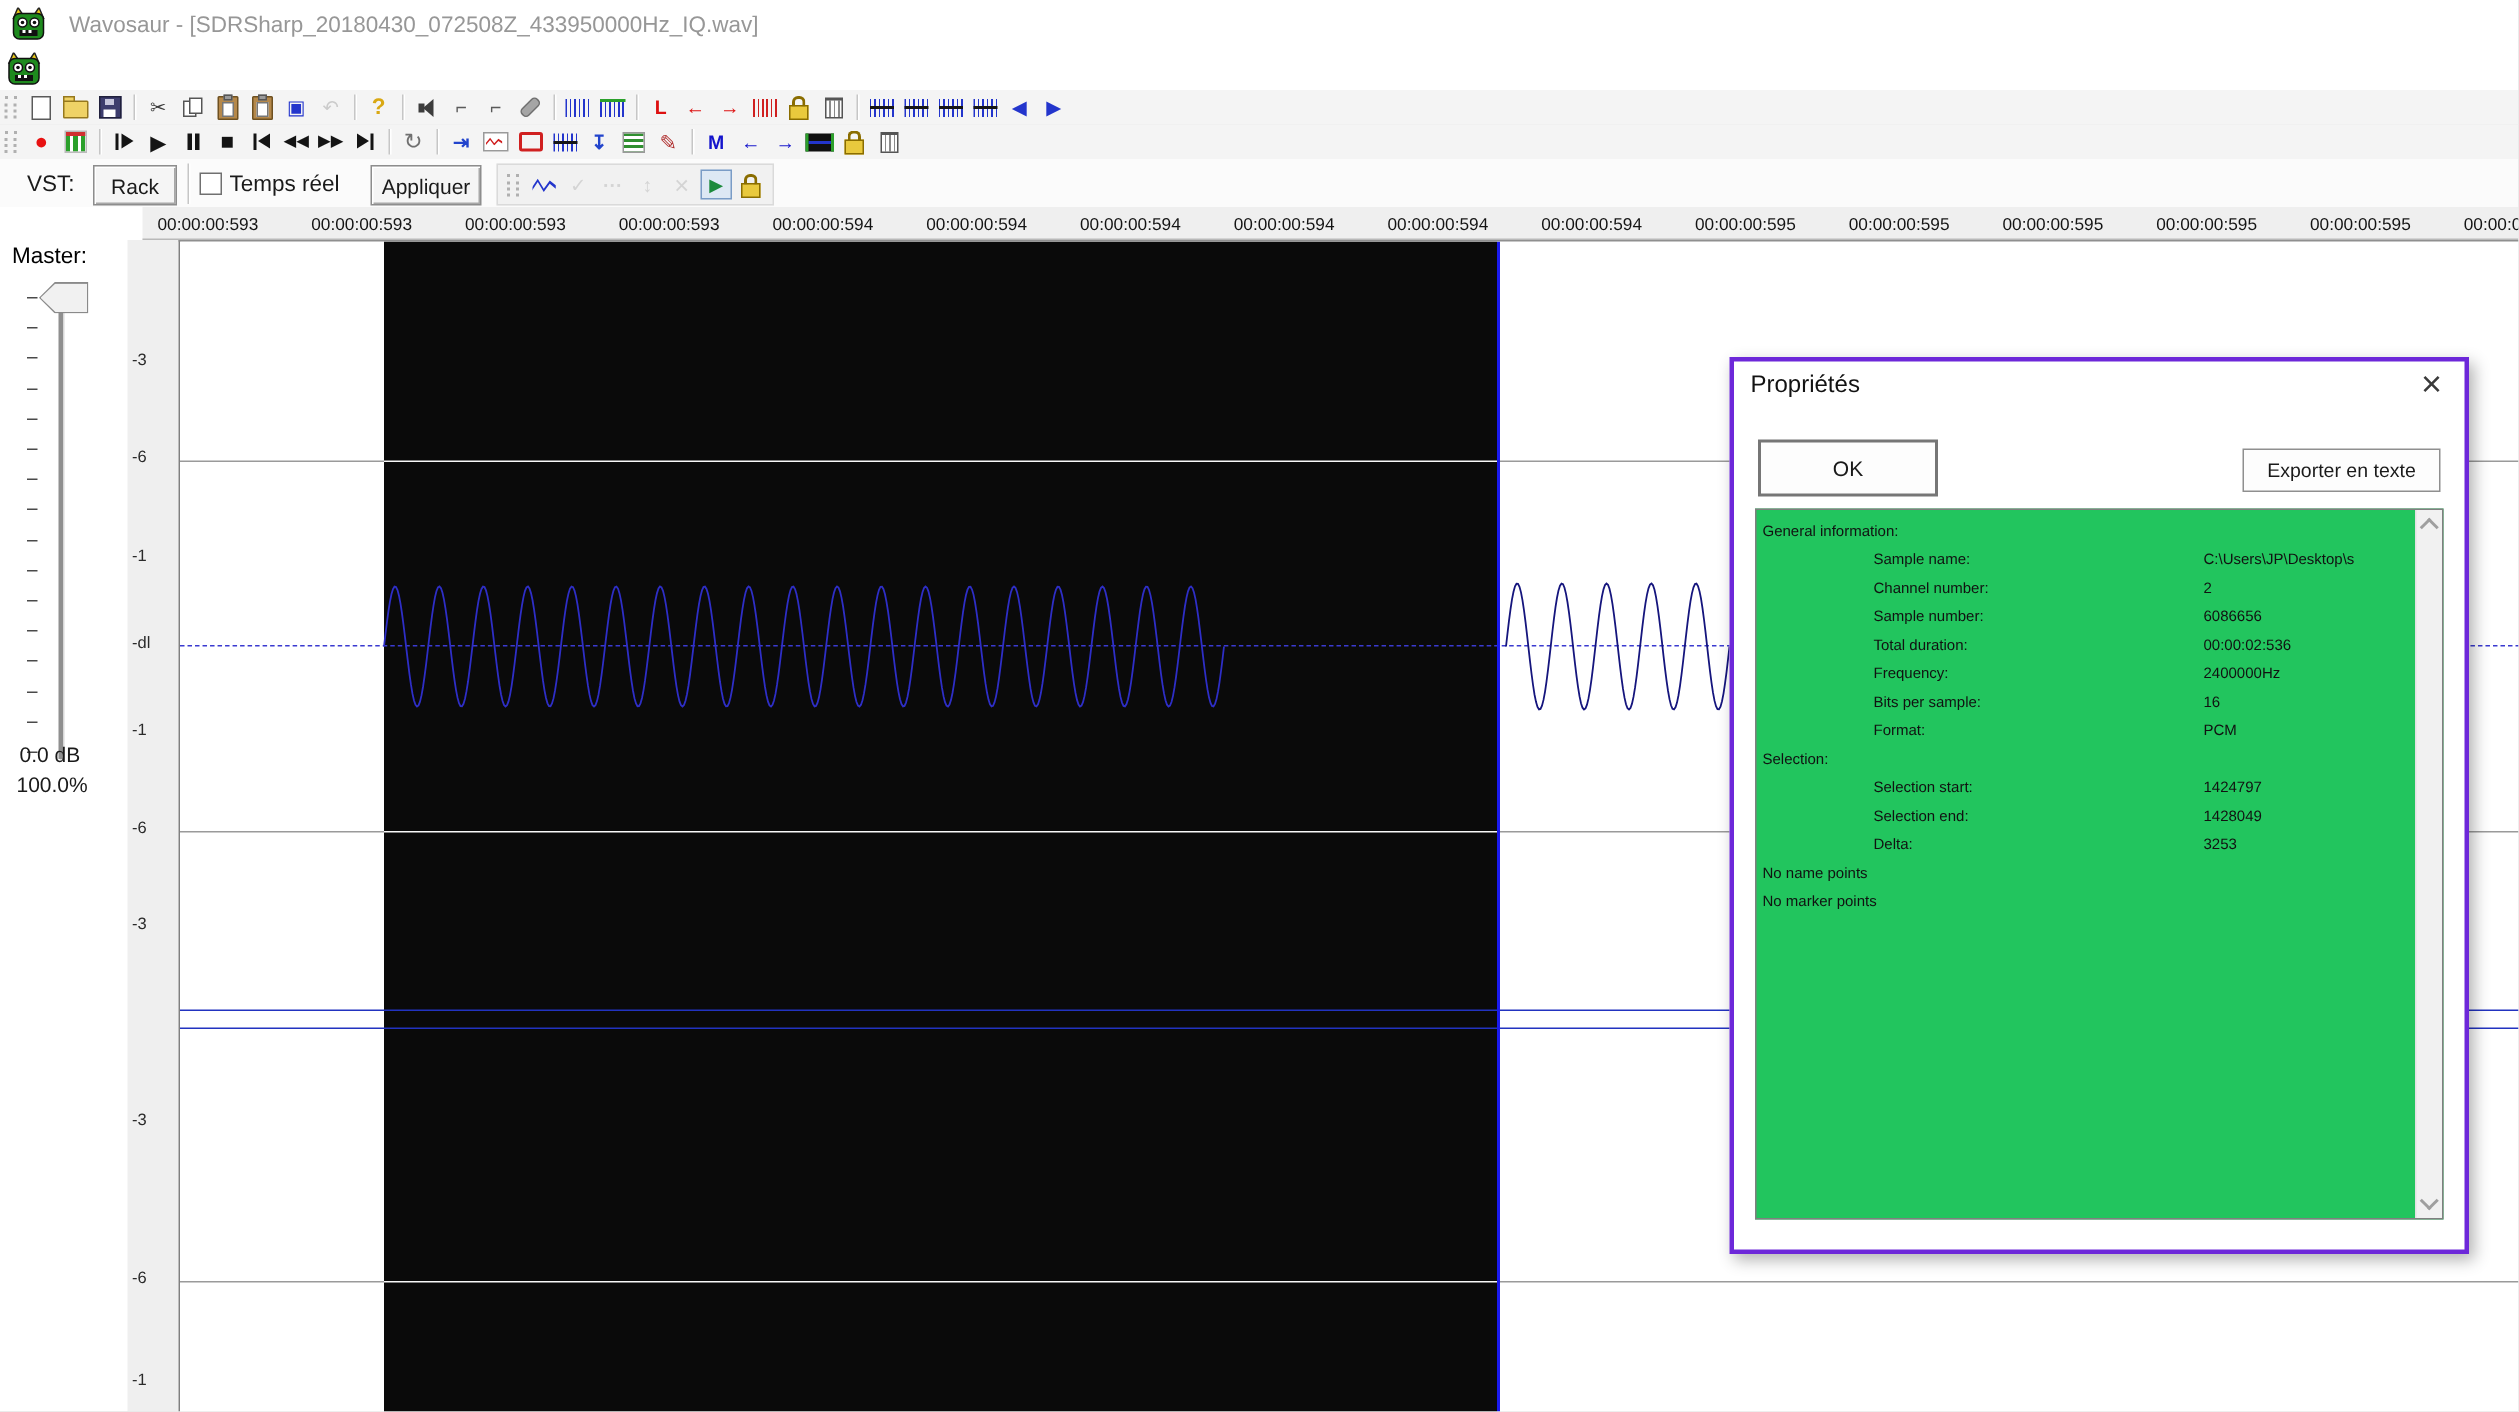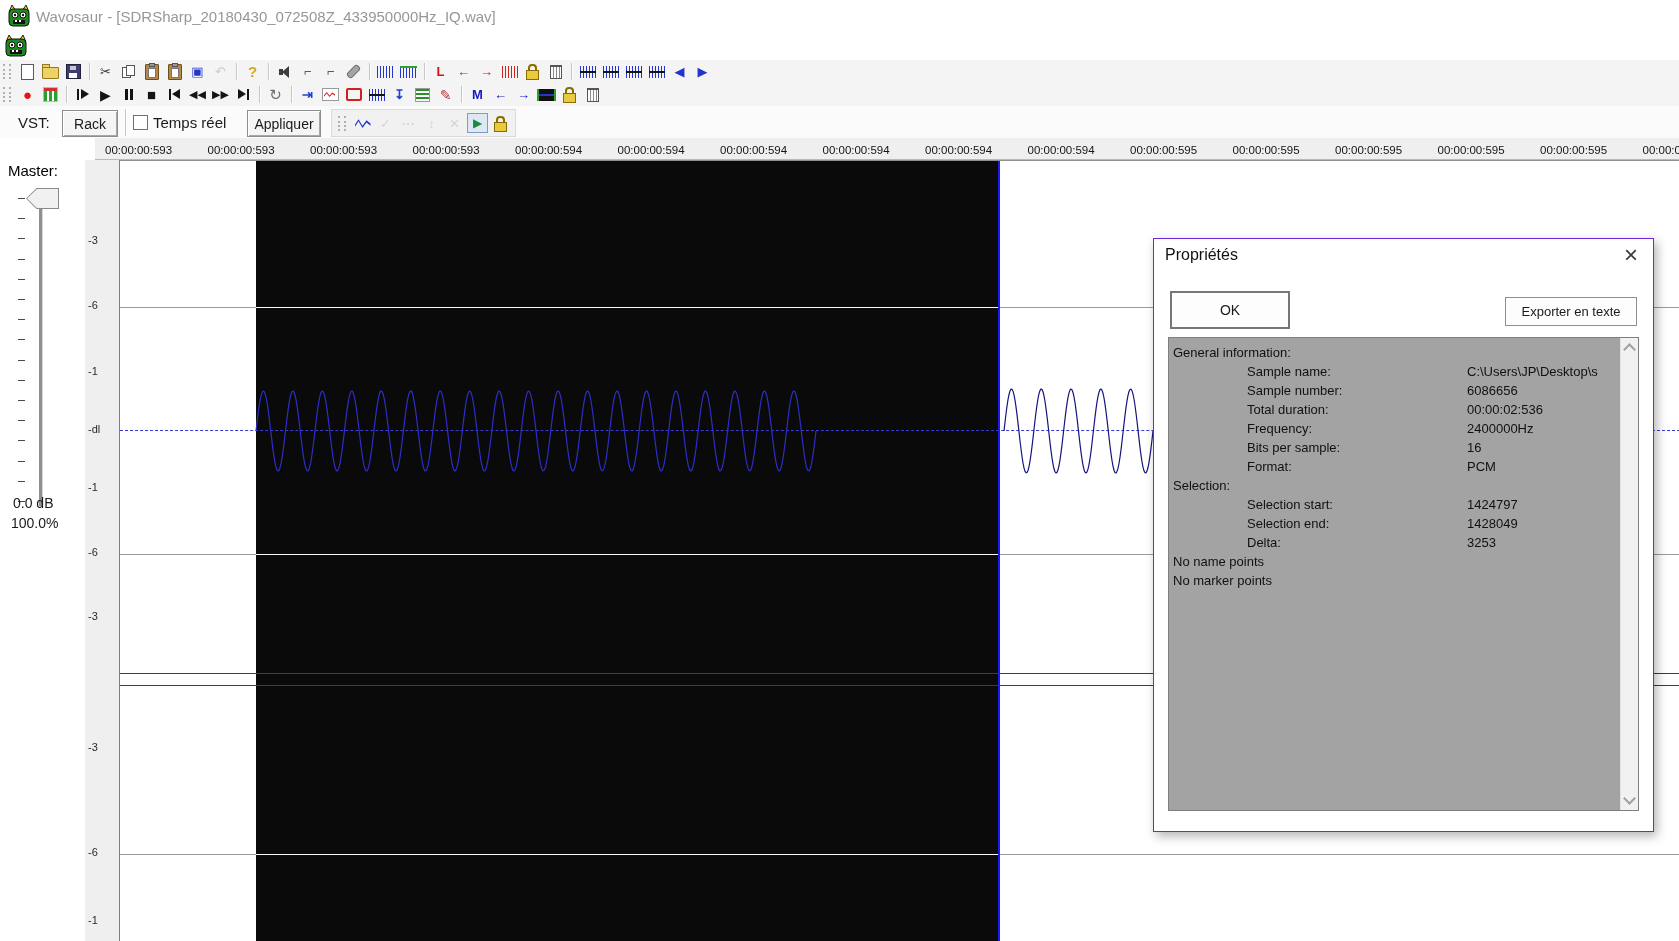--- a/index.html
+++ b/index.html
@@ -1,19 +1,19 @@
 <!DOCTYPE html>
 <html><head>
 <meta charset="utf-8">
 <style>
   html,body{margin:0;padding:0;background:#d8d8d8;font-family:"Liberation Sans",sans-serif;}
   #screen{position:relative;width:1679px;height:941px;background:#ffffff;overflow:hidden;}
 
   
-  .titlebar{position:absolute;left:0;top:0;right:0;height:32px;display:flex;align-items:center;gap:6px;padding-left:8px;background:#fff;}
+  .titlebar{position:absolute;left:0;top:0;right:0;height:32px;display:flex;align-items:center;gap:16px;padding-left:8px;background:#fff;}
   .title-text{font-size:15px;color:#979797;white-space:nowrap;}
   .menubar{position:absolute;left:0;top:32px;right:0;height:28px;display:flex;align-items:center;padding-left:5px;background:#fff;}
   .menu-item{padding:4px 9px;font-size:15px;color:#4e4e4e;white-space:nowrap;cursor:default;}
   .appicon{width:22px;height:22px;flex:0 0 auto;}
 
   
   .tbrow{position:absolute;left:0;right:0;background:#f4f4f4;border-bottom:1px solid #e3e3e3;display:flex;align-items:center;}
   .tb1{top:60px;height:23px;}
   .tb2{top:83px;height:23px;}
   .grip{width:4px;height:15px;border-left:2px dotted #b0b0b0;border-right:2px dotted #b0b0b0;margin:0 5px 0 3px;}
@@ -91,26 +91,26 @@
   .master-db{position:absolute;left:13px;top:335px;font-size:14px;color:#1a1a1a;}
   .master-pct{position:absolute;left:11px;top:355px;font-size:14px;color:#1a1a1a;}
 
   
   .gutter{position:absolute;left:85px;top:160px;width:34px;bottom:0;background:#efefef;}
   .db-label{position:absolute;left:88px;font-size:11px;color:#2a2a2a;}
   .waveview{position:absolute;left:119px;top:160px;width:1560px;height:781px;background:#ffffff;border-left:1px solid #808080;border-top:1px solid #8f8f8f;overflow:hidden;}
   .wv{position:absolute;}
 
   
-  .dialog{position:absolute;left:1153px;top:238px;width:487px;height:592px;background:#ffffff;border:1px solid #6d28d9;box-shadow:3px 4px 10px rgba(0,0,0,.3);z-index:50;padding-left:12px;}
+  .dialog{position:absolute;left:1153px;top:238px;width:487px;height:592px;background:#ffffff;border:3px solid #6d28d9;box-shadow:3px 4px 10px rgba(0,0,0,.3);z-index:50;}
   .dlg-title{position:absolute;left:0;top:0;right:0;height:32px;display:flex;align-items:center;padding-left:11px;font-size:16px;color:#121212;}
   .dlg-close{position:absolute;top:1px;right:6px;width:32px;height:30px;font-size:24px;color:#3a3a3a;display:flex;align-items:center;justify-content:center;cursor:default;}
   .dlg-ok{left:16px;top:52px;width:116px;height:34px;border:2px solid #767676;box-shadow:none;background:#fdfdfd;font-size:14px;}
   .dlg-export{position:absolute;right:16px;top:58px;width:130px;height:27px;border:1px solid #8f8f8f;background:#fdfdfd;font-size:13px;display:flex;align-items:center;justify-content:center;color:#1a1a1a;}
-  .dlg-list{position:absolute;left:14px;top:98px;right:14px;height:472px;background:#a3a3a3;border:1px solid #7f7f7f;font-size:13px;color:#111;overflow:hidden;}
+  .dlg-list{position:absolute;left:14px;top:98px;right:14px;height:472px;background:#22c55e;border:1px solid #7f7f7f;font-size:10px;color:#111;overflow:hidden;}
   .prop-row{position:relative;height:19px;line-height:19px;white-space:nowrap;}
   .prop-label{position:absolute;top:0;}
   .prop-value{position:absolute;left:294px;top:0;}
   .dlg-scroll{position:absolute;right:0;top:0;bottom:0;width:17px;background:#f1f1f1;border-left:1px solid #e2e2e2;}
   .chev{position:absolute;left:4px;width:7px;height:7px;border-right:2px solid #9f9f9f;border-bottom:2px solid #9f9f9f;}
   .chev.up{top:7px;transform:rotate(-135deg);}
   .chev.down{bottom:7px;transform:rotate(45deg);}
 </style>
 </head>
 <body>
@@ -387,20 +387,24 @@
     <div class="dlg-list">
       <div id="prop-rows" style="padding-top:5px;padding-left:4px;">
           <div class="prop-row">
             <span class="prop-label" style="left: 0px;">General information:</span>
           </div>
           <div class="prop-row">
             <span class="prop-label" style="left: 74px;">Sample name:</span>
             <span class="prop-value">C:\Users\JP\Desktop\s</span>
           </div>
           <div class="prop-row">
+            <span class="prop-label" style="left: 74px;">Channel number:</span>
+            <span class="prop-value">2</span>
+          </div>
+          <div class="prop-row">
             <span class="prop-label" style="left: 74px;">Sample number:</span>
             <span class="prop-value">6086656</span>
           </div>
           <div class="prop-row">
             <span class="prop-label" style="left: 74px;">Total duration:</span>
             <span class="prop-value">00:00:02:536</span>
           </div>
           <div class="prop-row">
             <span class="prop-label" style="left: 74px;">Frequency:</span>
             <span class="prop-value">2400000Hz</span>

